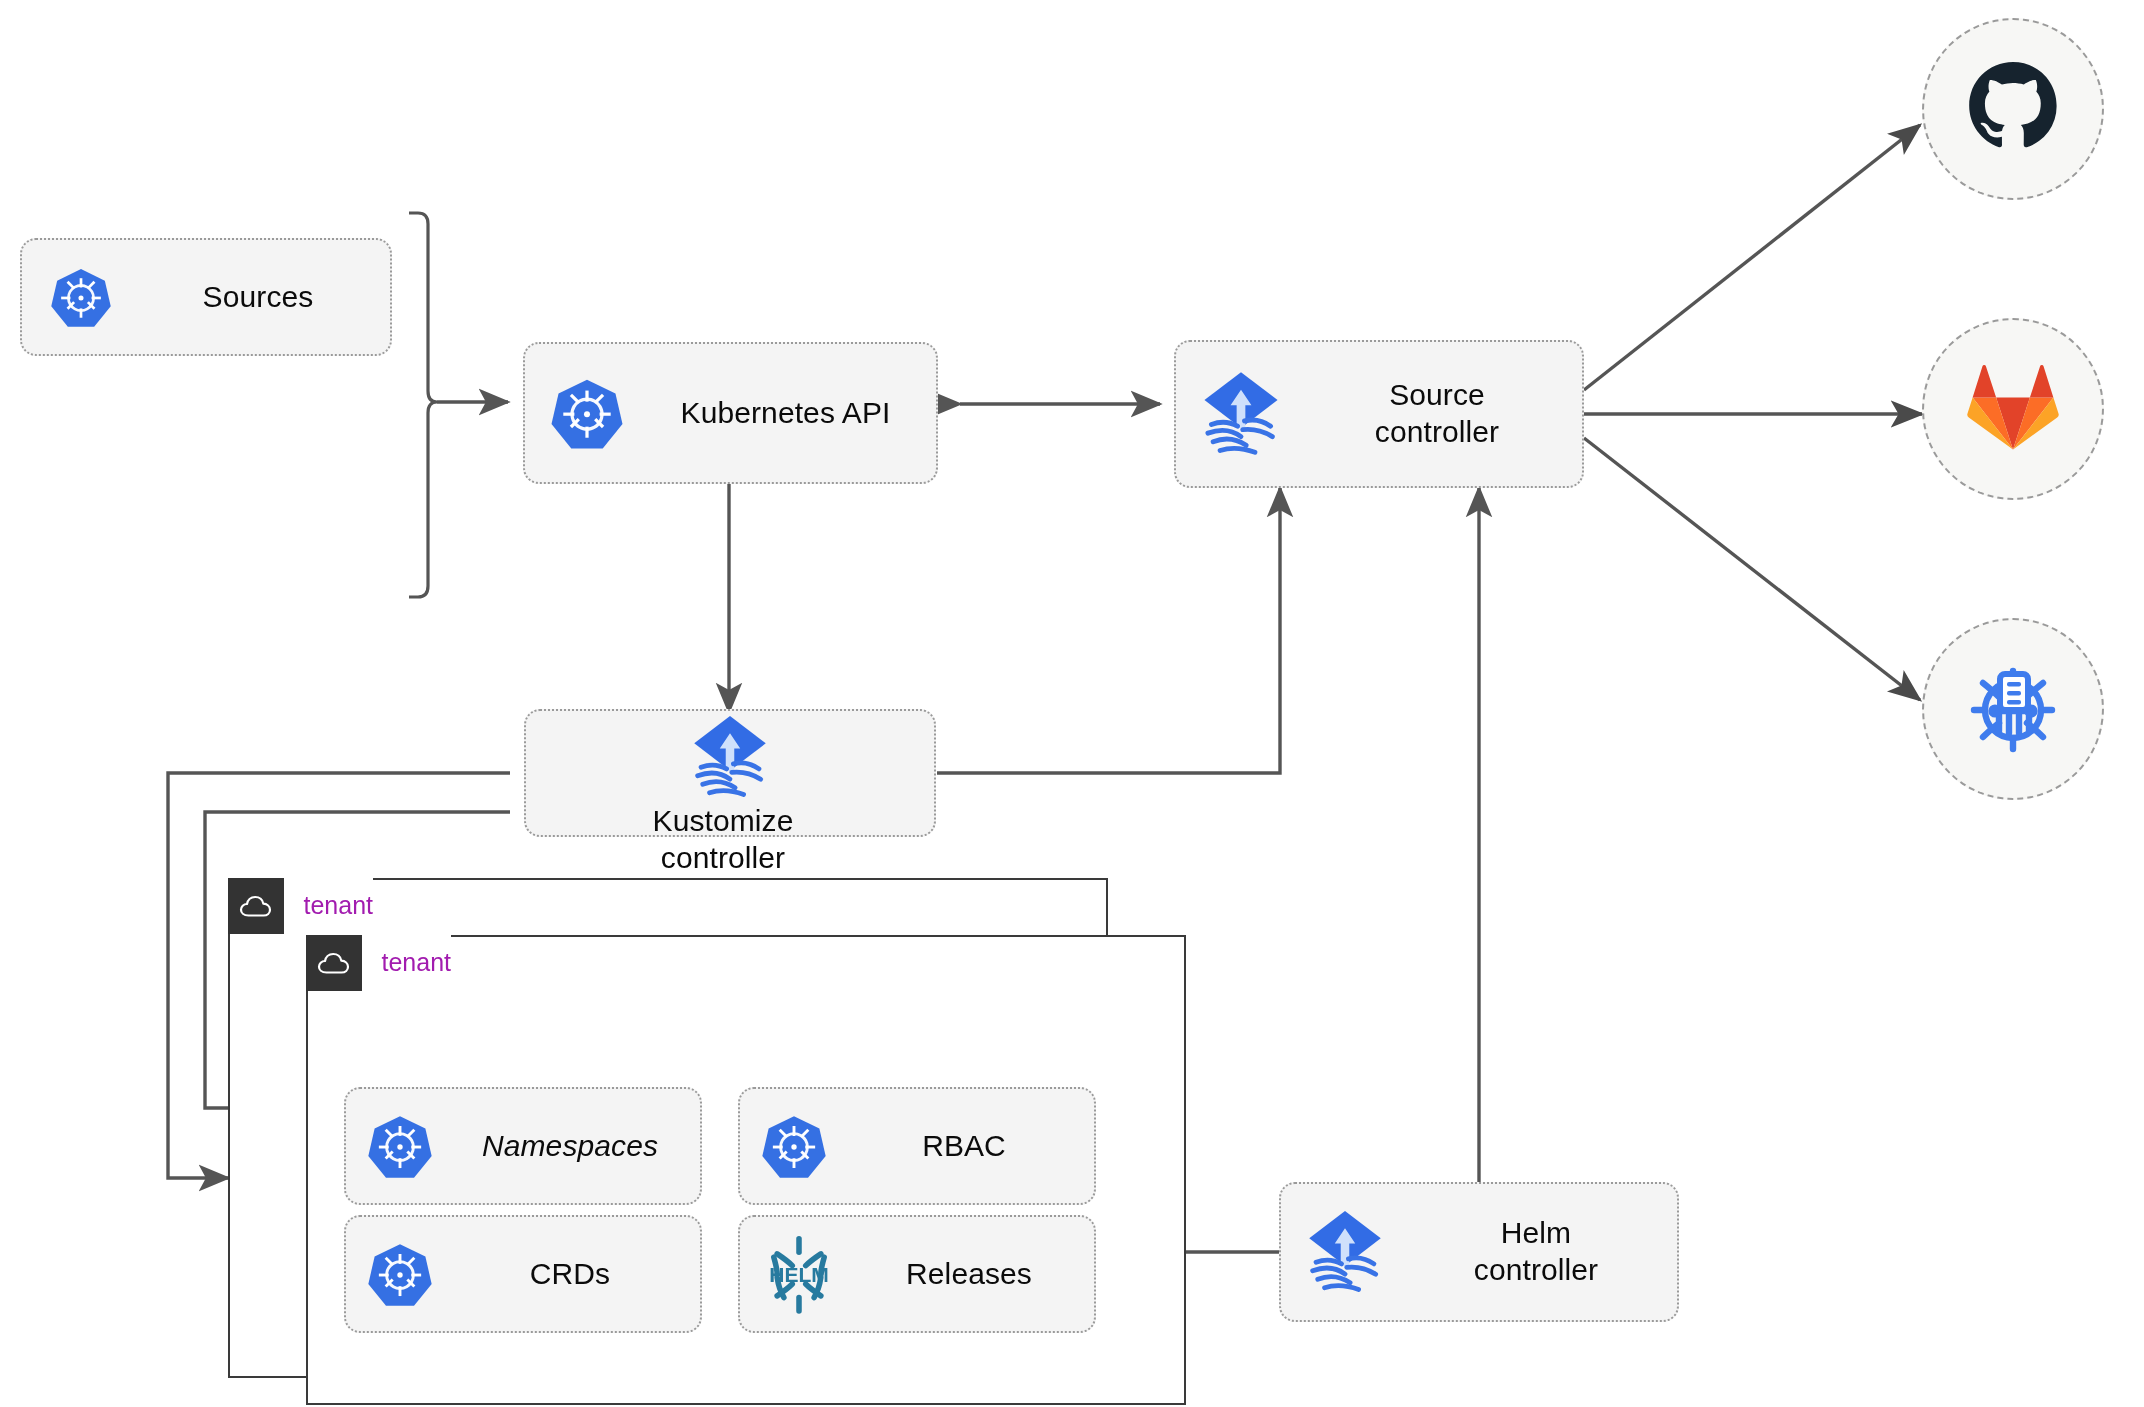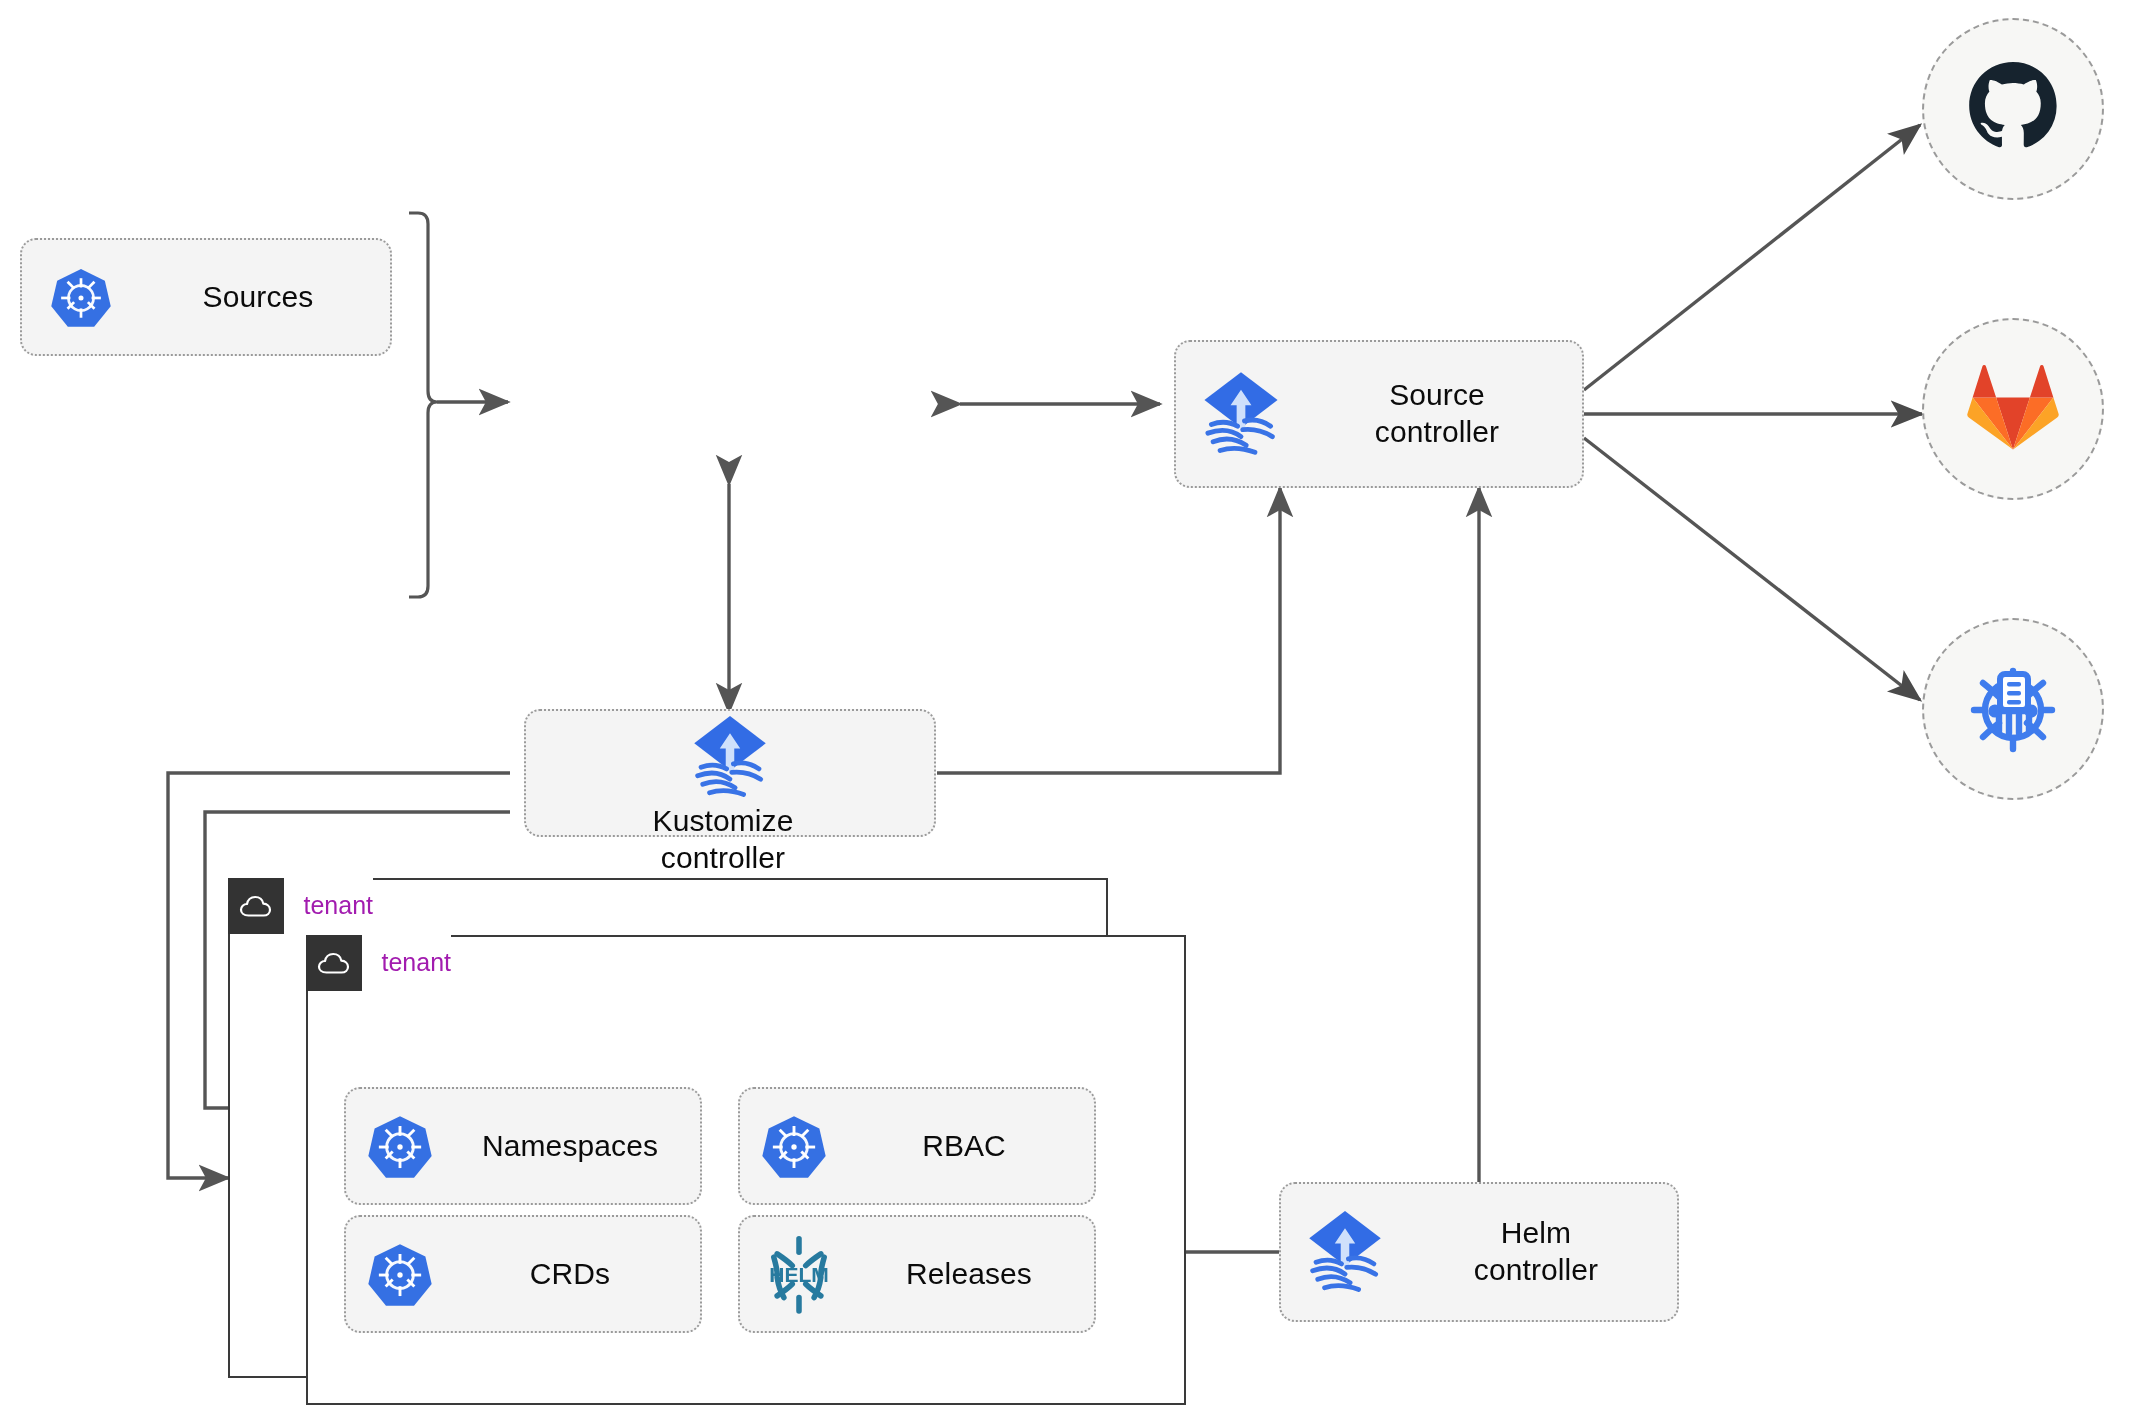--- a/index.html
+++ b/index.html
@@ -117,20 +117,40 @@
           <path d="M44.9 15.3l2 2-6.8 6.8-2-2z"></path>
           <path d="M23.9 36.3l2 2-6.8 6.8-2-2z"></path>
           <path d="M32 18.6 a14.4 14.4 0 1 0 0.01 0 z M32 21.4 a11.6 11.6 0 1 1 -0.01 0 z" opacity=".95"></path>
         </g>
       </svg>
     </span>
     <span class="lbl">Sources</span>
   </div>
 
 
+  <div class="node" style="left:523px;top:342px;width:415px;height:142px;">
+    <span class="ico k8sico" style="width:124px;">
+      <svg width="74" height="74" viewBox="0 0 64 64">
+        <path d="M32 3.2 L56.6 15.1 L62.7 41.6 L45.6 62.8 L18.4 62.8 L1.3 41.6 L7.4 15.1 Z" fill="#3570e3"></path>
+        <g fill="#ffffff">
+          <circle cx="32" cy="33" r="2.6"></circle>
+          <path d="M30.6 12.6h2.8v9.6h-2.8z"></path>
+            <path d="M30.6 43.8h2.8v9.6h-2.8z"></path>
+          <path d="M11.5 31.6h9.6v2.8h-9.6z"></path>
+            <path d="M42.9 31.6h9.6v2.8h-9.6z"></path>
+          <path d="M17.1 17.3l2-2 6.8 6.8-2 2z"></path>
+            <path d="M38.1 38.3l2-2 6.8 6.8-2 2z"></path>
+          <path d="M44.9 15.3l2 2-6.8 6.8-2-2z"></path>
+            <path d="M23.9 36.3l2 2-6.8 6.8-2-2z"></path>
+          <path d="M32 18.6 a14.4 14.4 0 1 0 0.01 0 z M32 21.4 a11.6 11.6 0 1 1 -0.01 0 z" opacity=".95"></path>
+        </g>
+      </svg>
+    </span>
+    <span class="lbl">Kubernetes API</span>
+  </div>
 
   <div class="node two-line" style="left:1174px;top:340px;width:410px;height:148px;">
     <span class="ico fluxico" style="width:130px;">
       <svg width="88" height="94" viewBox="0 0 100 108">
         <path d="M50 6 L92 38 L50 70 L8 38 Z" fill="#326ce5"></path>
         <path d="M50 26 L62 44 L55 44 L55 70 L45 70 L45 44 L38 44 Z" fill="#cfe0fb"></path>
         <g stroke="#3973e6" stroke-width="5.6" fill="none" stroke-linecap="round">
           <path d="M16 66 Q 32 60 46 68"></path>
           <path d="M54 62 Q 70 58 84 68"></path>
           <path d="M12 76 Q 34 68 50 80"></path>
@@ -265,21 +285,21 @@
     <div class="tenant-tab">
       <span class="tenant-chip cloudico">
         <svg width="34" height="26" viewBox="0 0 34 26" fill="none" stroke="#ffffff" stroke-width="2.2">
           <path d="M9.5 22.5 C4.6 22.5 2 19.8 2 16.7 C2 13.6 4.6 11 8 11 C8.6 7.3 11.6 4 16.2 4
                    C20.6 4 23.7 7 24.3 10.6 C28 10.8 31 13.3 31 16.7 C31 20 28.3 22.5 24.6 22.5 Z" stroke-linejoin="round"></path>
         </svg>
       </span>
       <span class="tenant-name">tenant</span>
     </div>
 
-    <div class="node" style="left:36px;top:150px;width:358px;height:118px;">
+    <div class="node" style="left:36px;top:150px;width:358px;height:118px;font-style:italic;">
       <span class="ico k8sico" style="width:108px;">
         <svg width="66" height="66" viewBox="0 0 64 64">
           <path d="M32 3.2 L56.6 15.1 L62.7 41.6 L45.6 62.8 L18.4 62.8 L1.3 41.6 L7.4 15.1 Z" fill="#3570e3"></path>
           <g fill="#ffffff">
             <circle cx="32" cy="33" r="2.6"></circle>
             <path d="M30.6 12.6h2.8v9.6h-2.8z"></path>
               <path d="M30.6 43.8h2.8v9.6h-2.8z"></path>
             <path d="M11.5 31.6h9.6v2.8h-9.6z"></path>
               <path d="M42.9 31.6h9.6v2.8h-9.6z"></path>
             <path d="M17.1 17.3l2-2 6.8 6.8-2 2z"></path>

